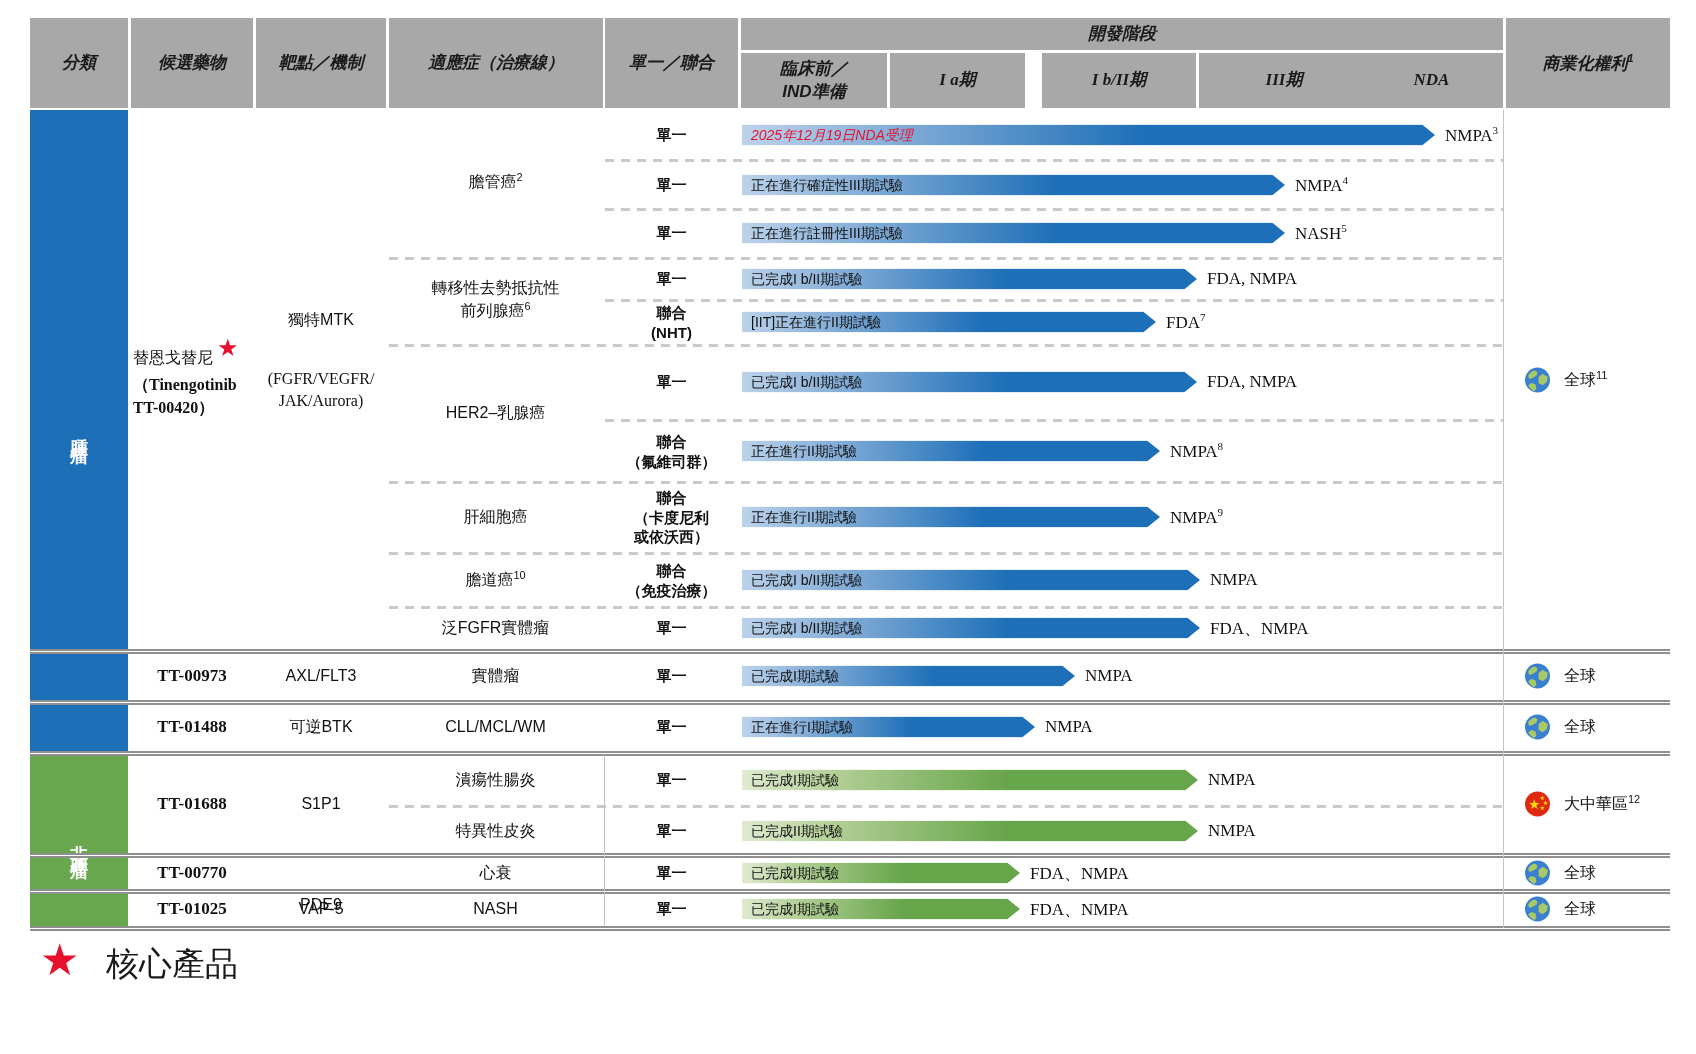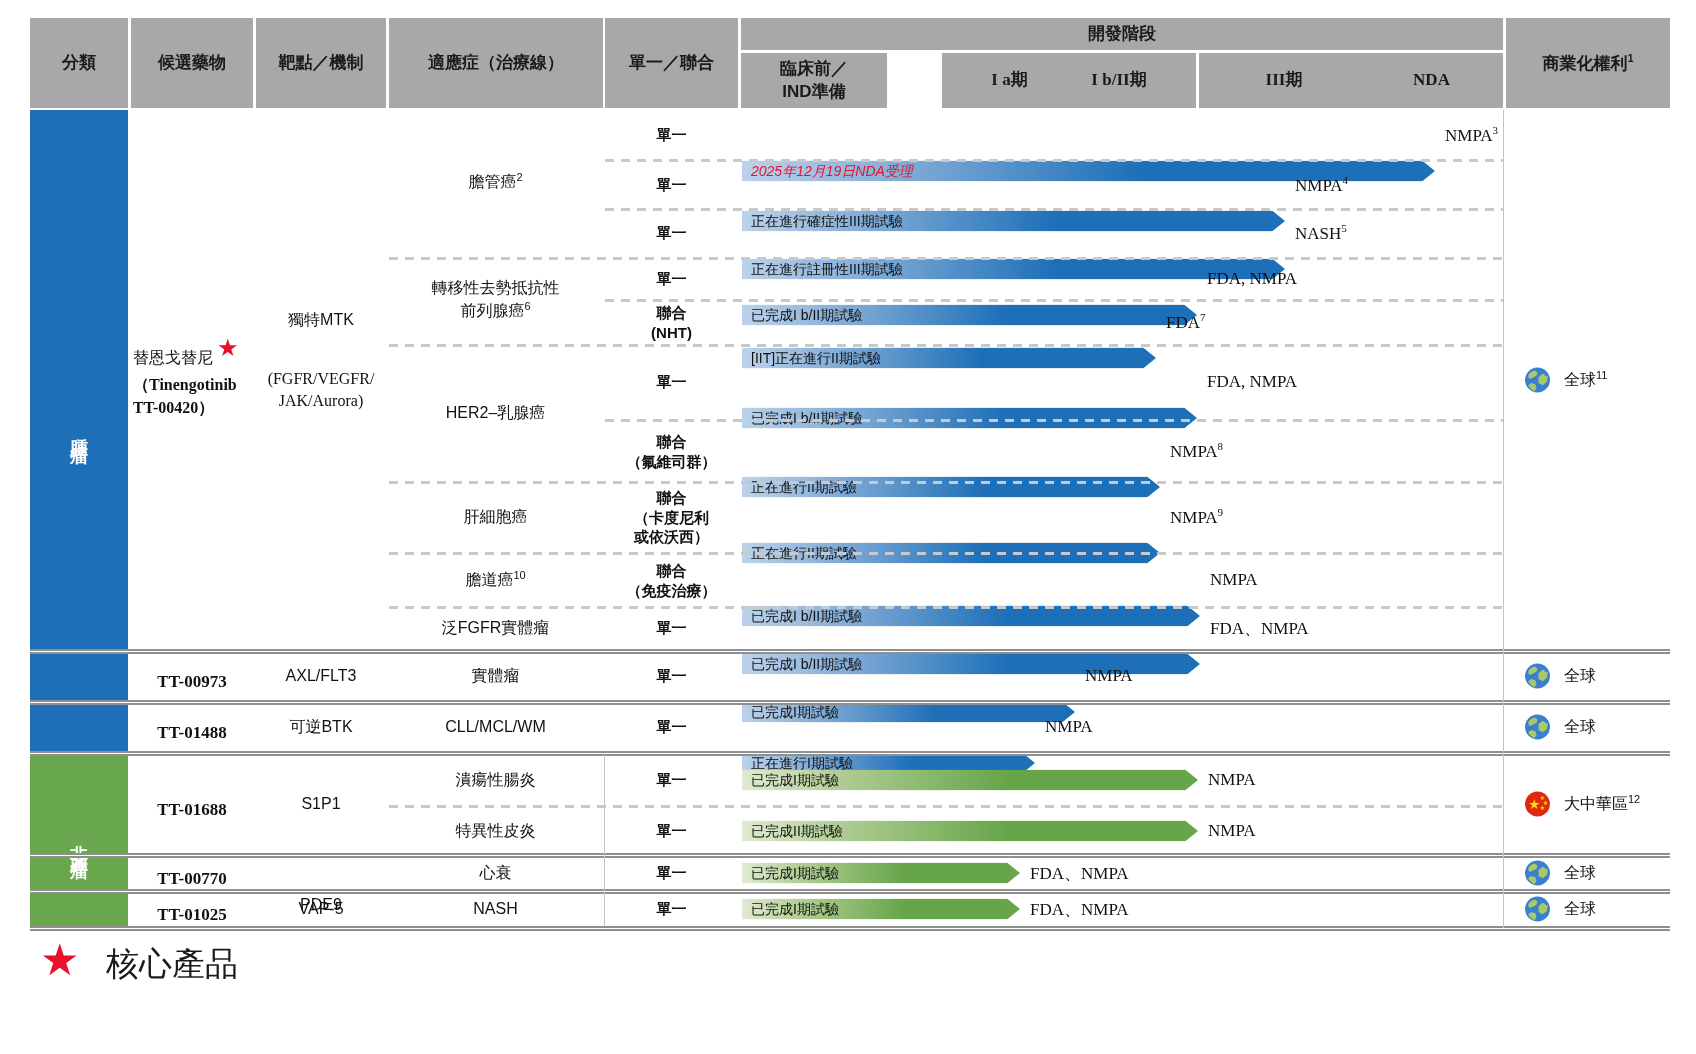--- a/index.html
+++ b/index.html
@@ -1,40 +1,40 @@
 <!DOCTYPE html>
 <html><head>
 <meta charset="utf-8">
 <style>
   html,body{margin:0;padding:0;background:#fff;}
   body{font-family:"Liberation Sans",sans-serif;color:#111;}
   .stage{position:relative;width:1696px;height:1054px;background:#fff;overflow:hidden;}
   
   .hcell{position:absolute;background:#a8a8a8;display:flex;align-items:center;justify-content:center;
-         text-align:center;font-weight:bold;font-size:17px;line-height:1.35;white-space:pre-line;color:#1a1a1a;}
+         text-align:center;font-weight:bold;font-size:17px;line-height:1.35;white-space:pre-line;color:#1a1a1a;font-style:italic;}
   .serif{font-family:"Liberation Serif",serif;}
   
   .vband{position:absolute;left:30px;width:98px;display:flex;align-items:center;justify-content:center;}
   .vlabel{writing-mode:vertical-rl;color:#fff;font-weight:bold;font-size:18px;letter-spacing:8px;}
   
   .row-mode{position:absolute;left:605px;width:133px;text-align:center;transform:translateY(-50%);
             font-weight:bold;font-size:15px;line-height:1.3;white-space:pre-line;}
   .arrow{position:absolute;left:742px;height:21px;transform:translateY(-50%);display:flex;align-items:center;
          padding-left:9px;box-sizing:border-box;font-size:14px;
          clip-path:polygon(0 0,calc(100% - 13px) 0,100% 50%,calc(100% - 13px) 100%,0 100%);}
-  .arrow.blue{background:linear-gradient(90deg,#bcd2ea 0%,#8ab1d9 20%,#1d6fb8 58%,#1d6fb8 100%);margin-top:36px;}
+  .arrow.blue{background:linear-gradient(90deg,#bcd2ea 0%,#8ab1d9 20%,#1d6fb8 58%,#1d6fb8 100%);}
   .arrow.green{background:linear-gradient(90deg,#e0ead1 0%,#b3cf96 20%,#67a54b 58%,#67a54b 100%);}
   .arrow .t{white-space:nowrap;color:#101010;}
   .red-italic{color:#e8112d !important;font-style:italic;}
   .agency{position:absolute;transform:translateY(-50%);font-family:"Liberation Serif",serif;font-size:17px;white-space:nowrap;}
   sup{font-size:11px;}
   .ind{position:absolute;left:389px;width:213px;text-align:center;transform:translateY(-50%);
        font-size:16px;line-height:1.4;white-space:pre-line;}
   .dcode{position:absolute;left:131px;width:122px;text-align:center;transform:translateY(-50%);
-         font-weight:bold;font-family:"Liberation Serif",serif;font-size:17px;margin-top:6px;}
+         font-weight:bold;font-family:"Liberation Serif",serif;font-size:17px;}
   .tgt{position:absolute;left:256px;width:130px;text-align:center;transform:translateY(-50%);font-size:16px;white-space:pre-line;line-height:1.35;}
   
   .dash{position:absolute;height:3px;background:repeating-linear-gradient(90deg,#c9c9c9 0 9px,transparent 9px 16px);}
   .solid{position:absolute;height:5px;border-top:2px solid #8f8f8f;border-bottom:2px solid #8f8f8f;background:#fff;box-sizing:border-box;}
   .vline{position:absolute;width:1px;background:#c4c4c4;}
   
   .right-item{position:absolute;left:1524px;width:146px;display:flex;align-items:center;gap:13px;
               transform:translateY(-50%);font-size:16px;white-space:nowrap;}
   .star{color:#e8112d;}
   
@@ -50,21 +50,21 @@
 <div class="stage">
 
   <div class="hcell" style="left:30px;top:18px;width:98px;height:90px">分類</div>
   <div class="hcell" style="left:131px;top:18px;width:122px;height:90px">候選藥物</div>
   <div class="hcell" style="left:256px;top:18px;width:130px;height:90px">靶點／機制</div>
   <div class="hcell" style="left:389px;top:18px;width:214px;height:90px">適應症（治療線）</div>
   <div class="hcell" style="left:605px;top:18px;width:133px;height:90px">單一／聯合</div>
   <div class="hcell" style="left:741px;top:18px;width:762px;height:32px">開發階段</div>
   <div class="hcell" style="left:741px;top:53px;width:146px;height:55px">臨床前／
 IND準備</div>
-  <div class="hcell serif" style="left:942px;top:53px;width:135px;height:55px">I a期</div>
+  <div class="hcell serif" style="left:890px;top:53px;width:135px;height:55px">I a期</div>
   <div class="hcell serif" style="left:1042px;top:53px;width:154px;height:55px">I b/II期</div>
   <div class="hcell serif" style="left:1199px;top:53px;width:170px;height:55px">III期</div>
   <div class="hcell serif" style="left:1360px;top:53px;width:143px;height:55px">NDA</div>
   <div class="hcell" style="left:1506px;top:18px;width:164px;height:90px"><span><span>商業化權利</span><sup>1</sup></span></div>
 
   <div class="vband" style="top:110px;height:641px;background:#1d6fb8">
     <span class="vlabel">腫瘤</span>
   </div>
   <div class="vband" style="top:755px;height:173px;background:#69a74e">
     <span class="vlabel">非腫瘤</span>

